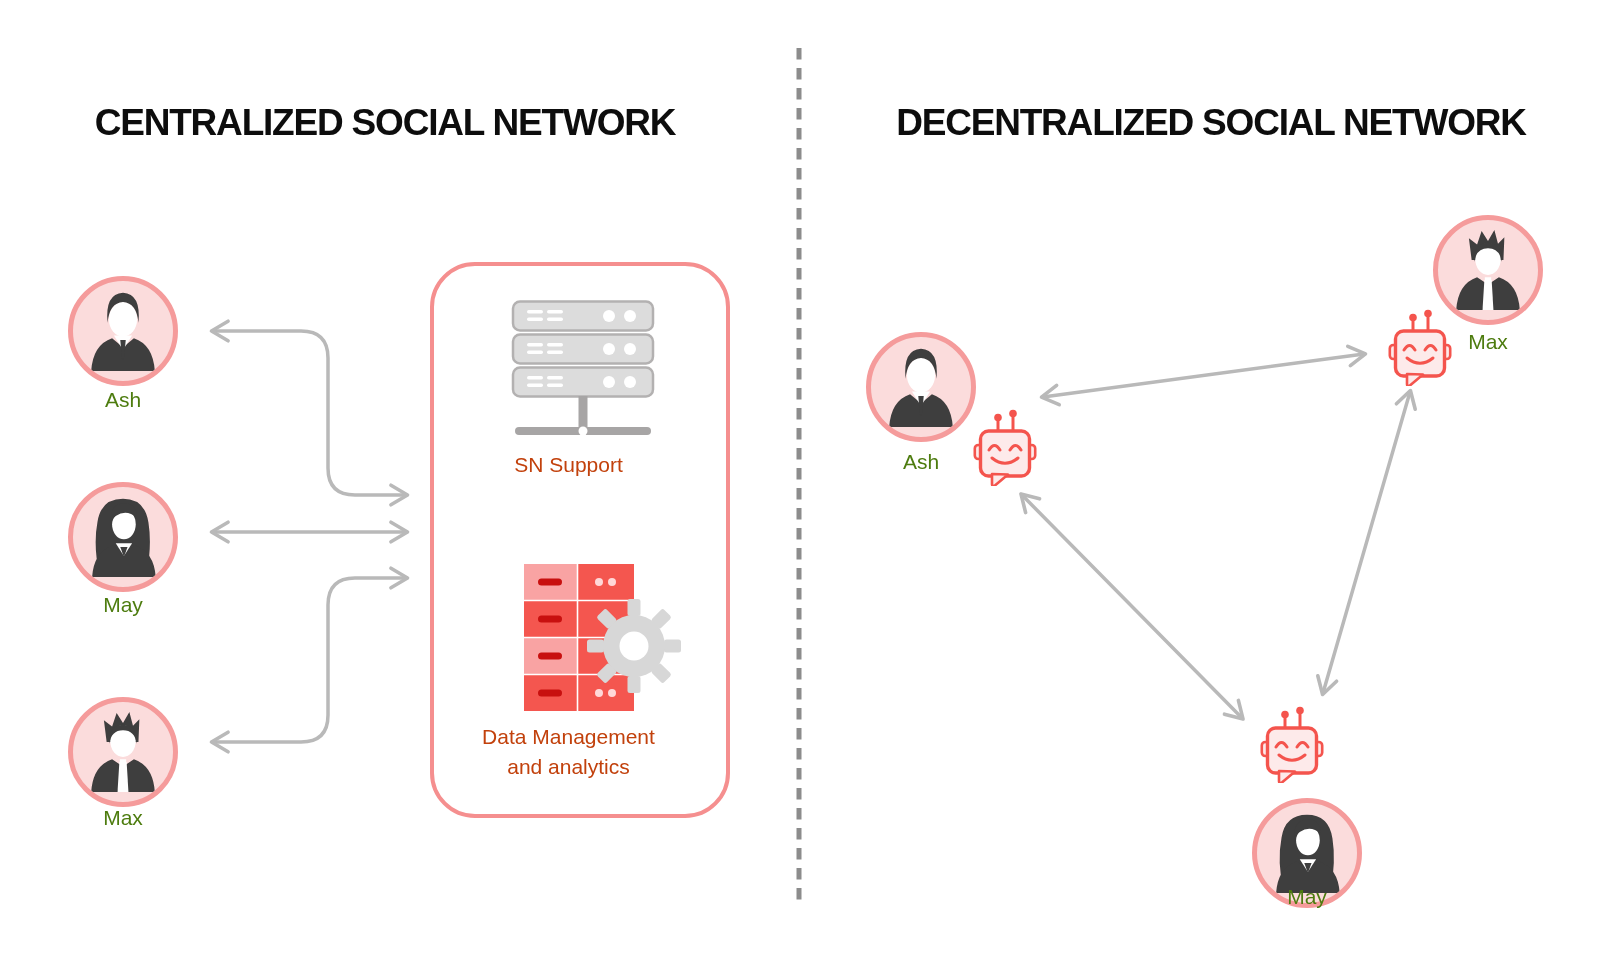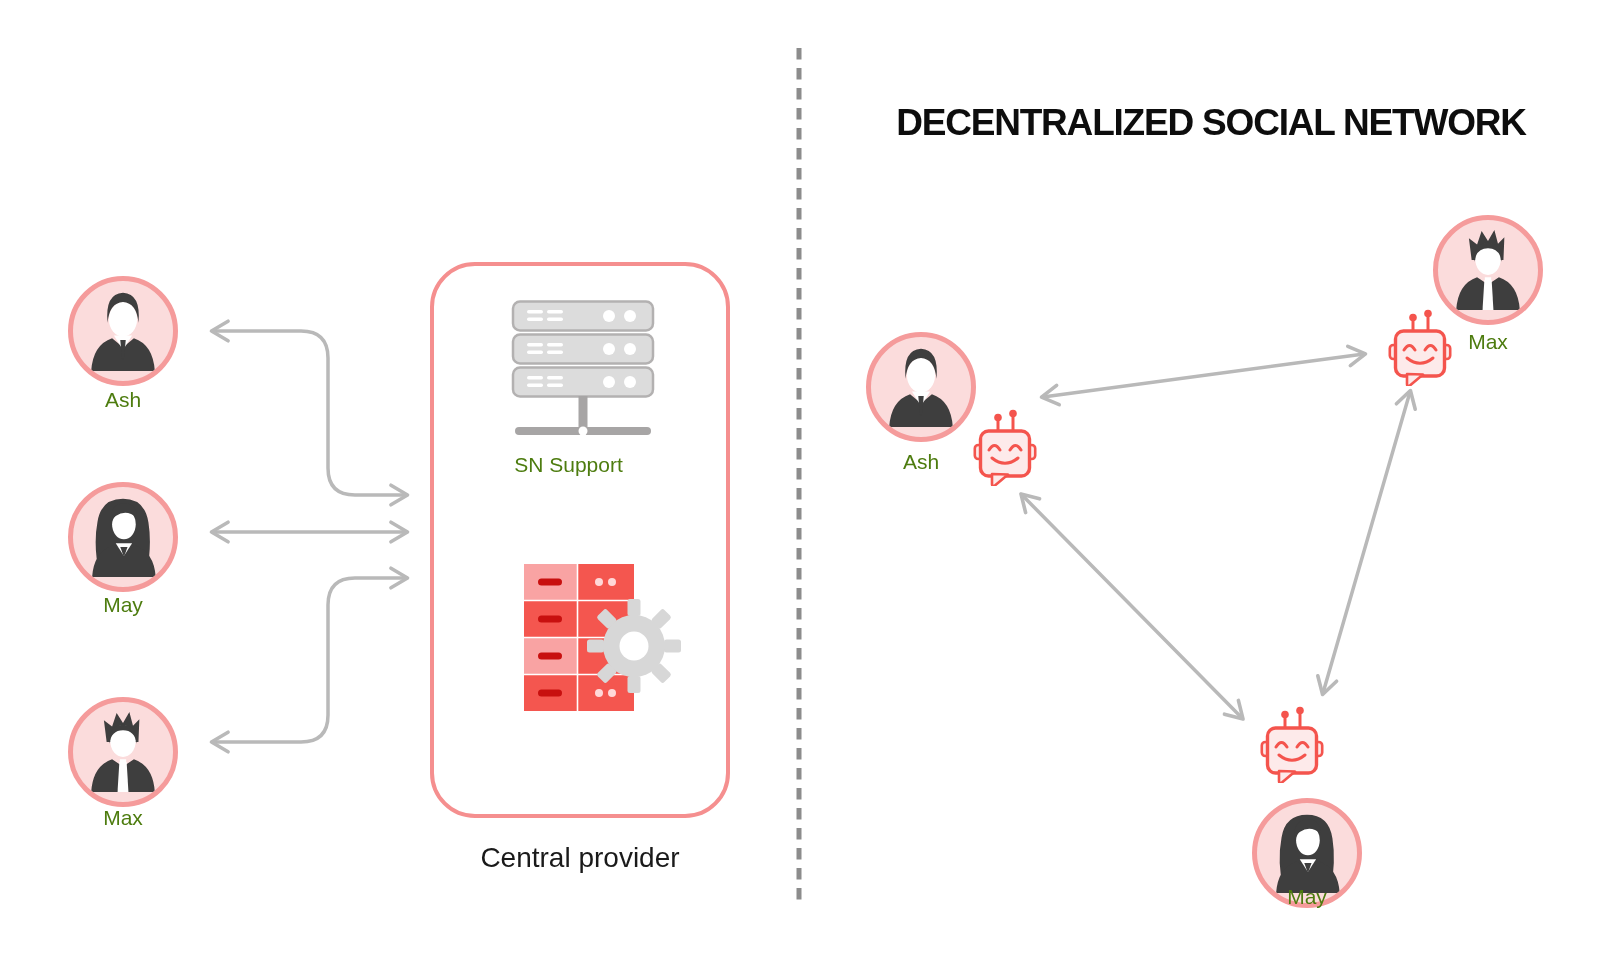--- a/index.html
+++ b/index.html
@@ -18,21 +18,21 @@
   }
   .avatar svg{display:block;width:100px;height:100px;}
   .name-label{
     font-size:21px;font-weight:500;color:#4d7c0f;text-align:center;width:120px;
   }
   .provider-box{
     width:300px;height:556px;border:4px solid #f58f8f;border-radius:45px;
     background:#ffffff;box-sizing:border-box;
   }
   .box-label{
-    font-size:21px;font-weight:500;color:#4d7c0f;text-align:center;width:277px;line-height:30px;
+    font-size:21px;font-weight:500;color:#c2410c;text-align:center;width:277px;line-height:30px;
   }
   .caption{
     font-size:28px;font-weight:500;color:#1a1a1a;text-align:center;width:300px;
   }
   .overlay{pointer-events:none;}
 </style>
 </head>
 <body>
 
 <div class="canvas">
@@ -88,20 +88,21 @@
     <g fill="none" stroke="#b9b9b9" stroke-width="3.5" stroke-linecap="round">
       <path d="M213,331 H301 Q328,331 328,358 V468 Q328,495 355,495 H406" marker-start="url(#ah)" marker-end="url(#ah)"></path>
       <path d="M213,532 H406" marker-start="url(#ah)" marker-end="url(#ah)"></path>
       <path d="M406,578 H355 Q328,578 328,605 V715 Q328,742 301,742 H213" marker-start="url(#ah)" marker-end="url(#ah)"></path>
       <path d="M1043,397 L1364,354" marker-start="url(#ah)" marker-end="url(#ah)"></path>
       <path d="M1022,495 L1242,718" marker-start="url(#ah)" marker-end="url(#ah)"></path>
       <path d="M1410,392 L1323,693" marker-start="url(#ah)" marker-end="url(#ah)"></path>
     </g>
   </svg>
 
+  <div class="abs title" style="left:40px;top:102px;width:690px">CENTRALIZED SOCIAL NETWORK</div>
 
   <div class="abs avatar" style="left:68px;top:276px">
     <svg viewBox="0 0 110 110">
         <use href="#p-man"></use>
       </svg>
   </div>
   <div class="abs name-label" style="left:63px;top:388px">Ash</div>
 
   <div class="abs avatar" style="left:68px;top:482px">
     <svg viewBox="0 0 110 110">
@@ -190,22 +191,25 @@
         <rect x="-6.5" y="-47" width="13" height="17" rx="2.5" transform="rotate(180)"></rect>
         <rect x="-6.5" y="-47" width="13" height="17" rx="2.5" transform="rotate(225)"></rect>
         <rect x="-6.5" y="-47" width="13" height="17" rx="2.5" transform="rotate(270)"></rect>
         <rect x="-6.5" y="-47" width="13" height="17" rx="2.5" transform="rotate(315)"></rect>
         <circle r="31"></circle>
       </g>
       <circle r="14.5" fill="#ffffff"></circle>
     </g>
   </svg>
 
-
-  <div class="abs caption" style="left:430px;top:842px">Central provider</div>
+  <div class="abs box-label" style="left:430px;top:722px">
+    <div>Data Management</div>
+    <div>and analytics</div>
+  </div>
+
 
   <div class="abs title" style="left:841px;top:102px;width:740px">DECENTRALIZED SOCIAL NETWORK</div>
 
   <div class="abs avatar" style="left:866px;top:332px">
     <svg viewBox="0 0 110 110">
         <use href="#p-man"></use>
       </svg>
   </div>
   <div class="abs name-label" style="left:861px;top:450px">Ash</div>
   <svg class="abs" style="left:973px;top:408px" width="64" height="78" viewBox="0 0 64 78">

